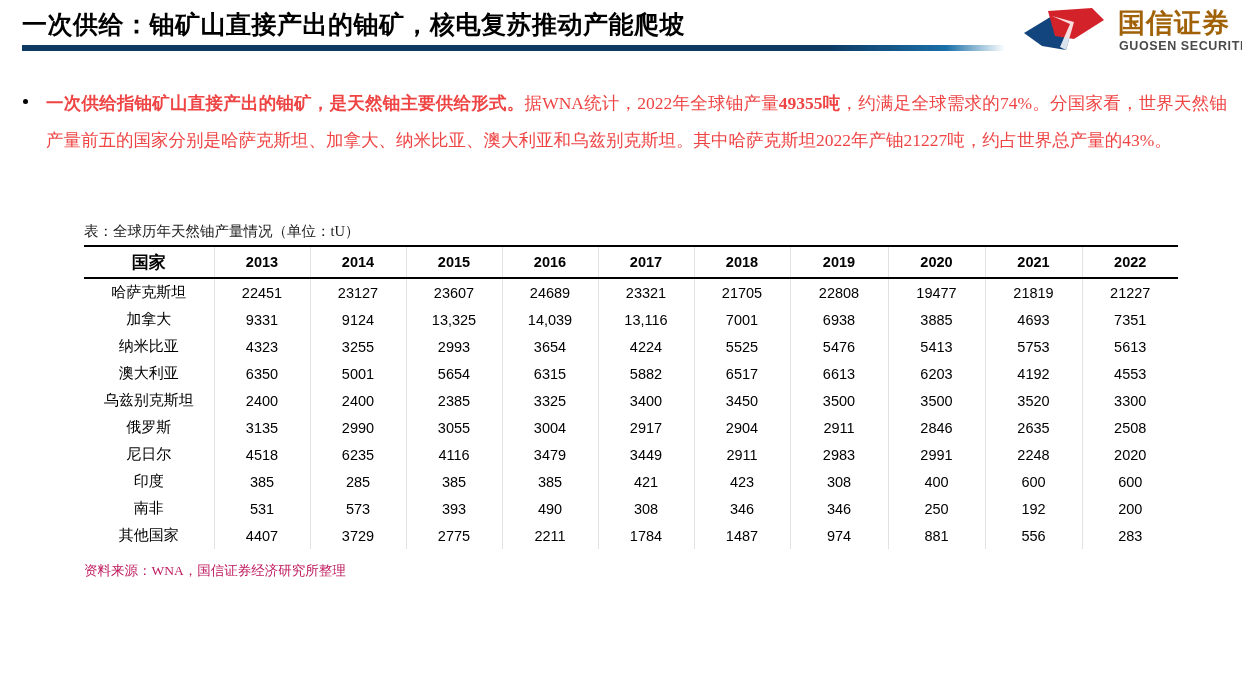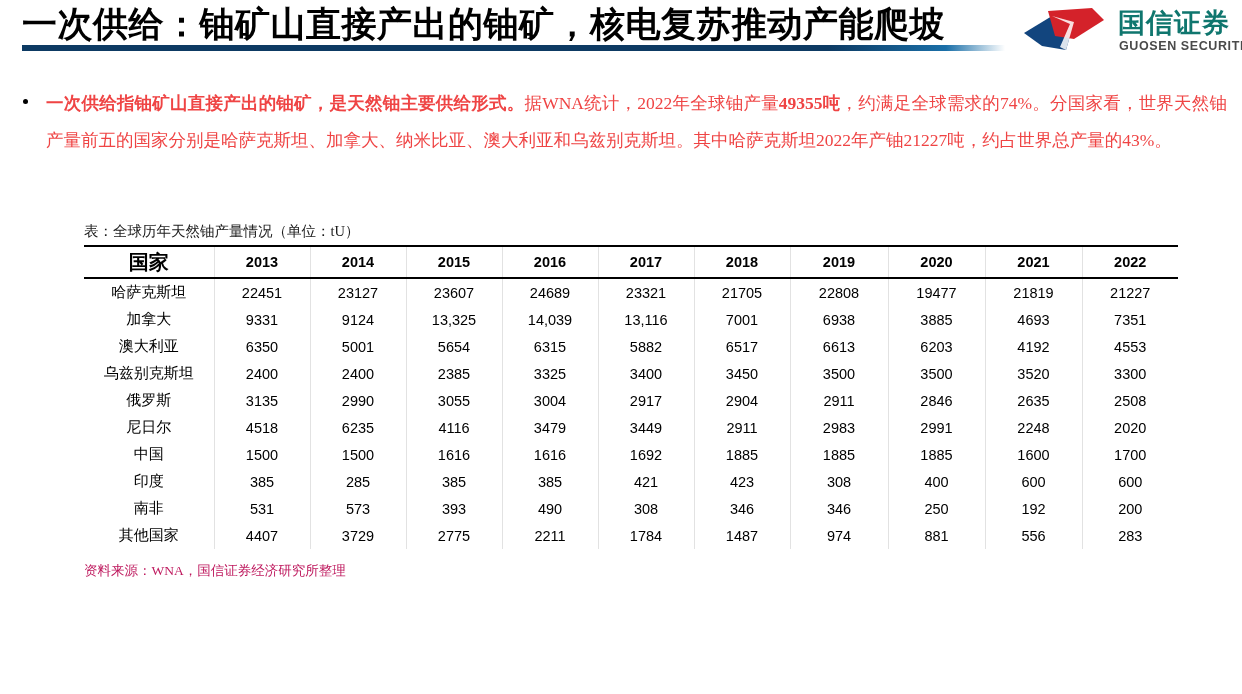--- a/index.html
+++ b/index.html
@@ -20,21 +20,21 @@
   .header {
     position: absolute;
     left: 0; top: 0;
     width: 1242px;
     height: 66px;
   }
   .slide-title {
     position: absolute;
     left: 22px;
     top: 6px;
-    font-size: 35px;
+    font-size: 25px;
     font-weight: bold;
     letter-spacing: 0.5px;
     color: #000000;
     white-space: nowrap;
     line-height: 36px;
   }
   .title-rule {
     position: absolute;
     left: 22px;
     top: 45px;
@@ -58,21 +58,21 @@
     width: 84px;
     height: 46px;
   }
   .logo-cn {
     position: absolute;
     left: 96px;
     top: 1px;
     font-size: 27px;
     font-weight: bold;
     letter-spacing: 1px;
-    color: #0f766e;
+    color: #a16207;
     white-space: nowrap;
   }
   .logo-en {
     position: absolute;
     left: 97px;
     top: 35px;
     font-size: 12.5px;
     font-weight: bold;
     letter-spacing: 0.6px;
     color: #4a4a4a;
@@ -143,21 +143,21 @@
   table.data thead th {
     font-weight: bold;
     font-size: 14.5px;
     border-top: 2.2px solid #000000;
     border-bottom: 2.2px solid #000000;
     height: 30px;
     font-family: "Liberation Sans", sans-serif;
   }
   table.data thead th.col-country {
     font-family: Liberation Serif, serif;
-    font-size: 20px;
+    font-size: 17px;
   }
   td.country {
     font-family: "Liberation Serif", "DejaVu Serif", serif;
     font-size: 15px;
     text-align: center;
   }
   td.num {
     font-family: "Liberation Sans", sans-serif;
     font-size: 14.5px;
   }
@@ -253,20 +253,33 @@
           <td class="num">13,325</td>
           <td class="num">14,039</td>
           <td class="num">13,116</td>
           <td class="num">7001</td>
           <td class="num">6938</td>
           <td class="num">3885</td>
           <td class="num">4693</td>
           <td class="num">7351</td>
         </tr>
         <tr>
+          <td class="country">纳米比亚</td>
+          <td class="num">4323</td>
+          <td class="num">3255</td>
+          <td class="num">2993</td>
+          <td class="num">3654</td>
+          <td class="num">4224</td>
+          <td class="num">5525</td>
+          <td class="num">5476</td>
+          <td class="num">5413</td>
+          <td class="num">5753</td>
+          <td class="num">5613</td>
+        </tr>
+        <tr>
           <td class="country">澳大利亚</td>
           <td class="num">6350</td>
           <td class="num">5001</td>
           <td class="num">5654</td>
           <td class="num">6315</td>
           <td class="num">5882</td>
           <td class="num">6517</td>
           <td class="num">6613</td>
           <td class="num">6203</td>
           <td class="num">4192</td>
@@ -305,33 +318,20 @@
           <td class="num">4116</td>
           <td class="num">3479</td>
           <td class="num">3449</td>
           <td class="num">2911</td>
           <td class="num">2983</td>
           <td class="num">2991</td>
           <td class="num">2248</td>
           <td class="num">2020</td>
         </tr>
         <tr>
-          <td class="country">中国</td>
-          <td class="num">1500</td>
-          <td class="num">1500</td>
-          <td class="num">1616</td>
-          <td class="num">1616</td>
-          <td class="num">1692</td>
-          <td class="num">1885</td>
-          <td class="num">1885</td>
-          <td class="num">1885</td>
-          <td class="num">1600</td>
-          <td class="num">1700</td>
-        </tr>
-        <tr>
           <td class="country">印度</td>
           <td class="num">385</td>
           <td class="num">285</td>
           <td class="num">385</td>
           <td class="num">385</td>
           <td class="num">421</td>
           <td class="num">423</td>
           <td class="num">308</td>
           <td class="num">400</td>
           <td class="num">600</td>

